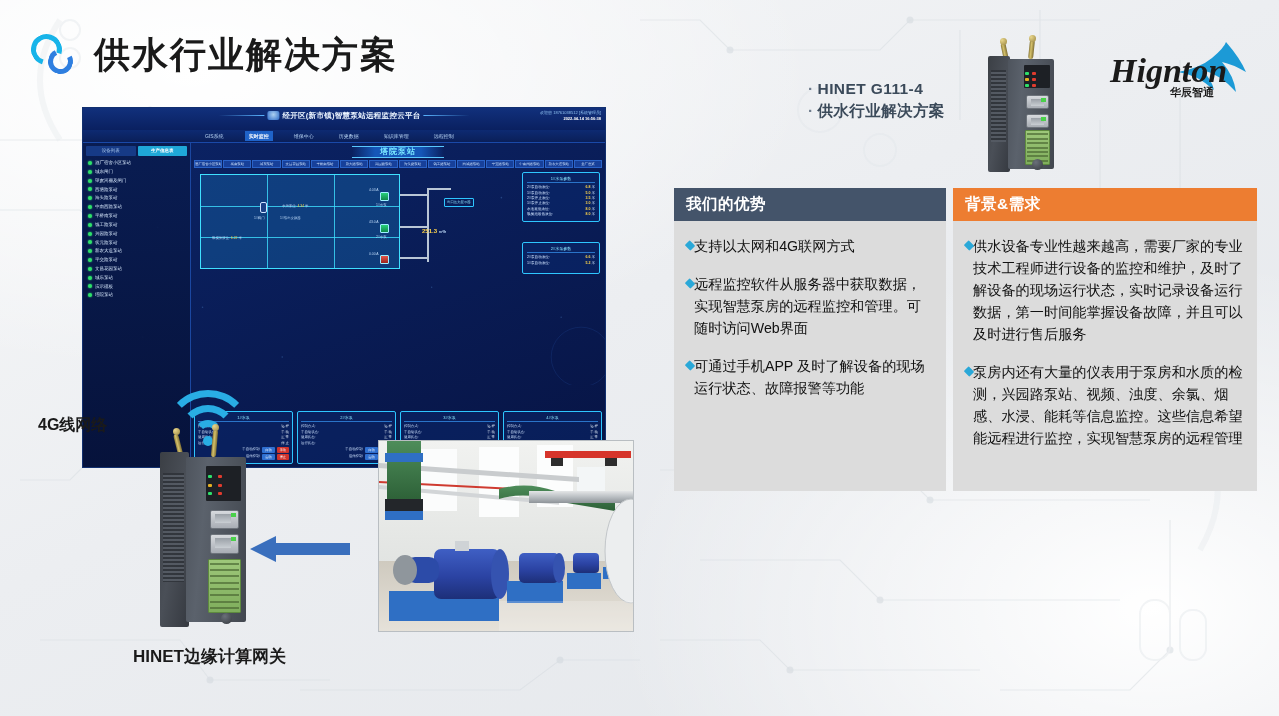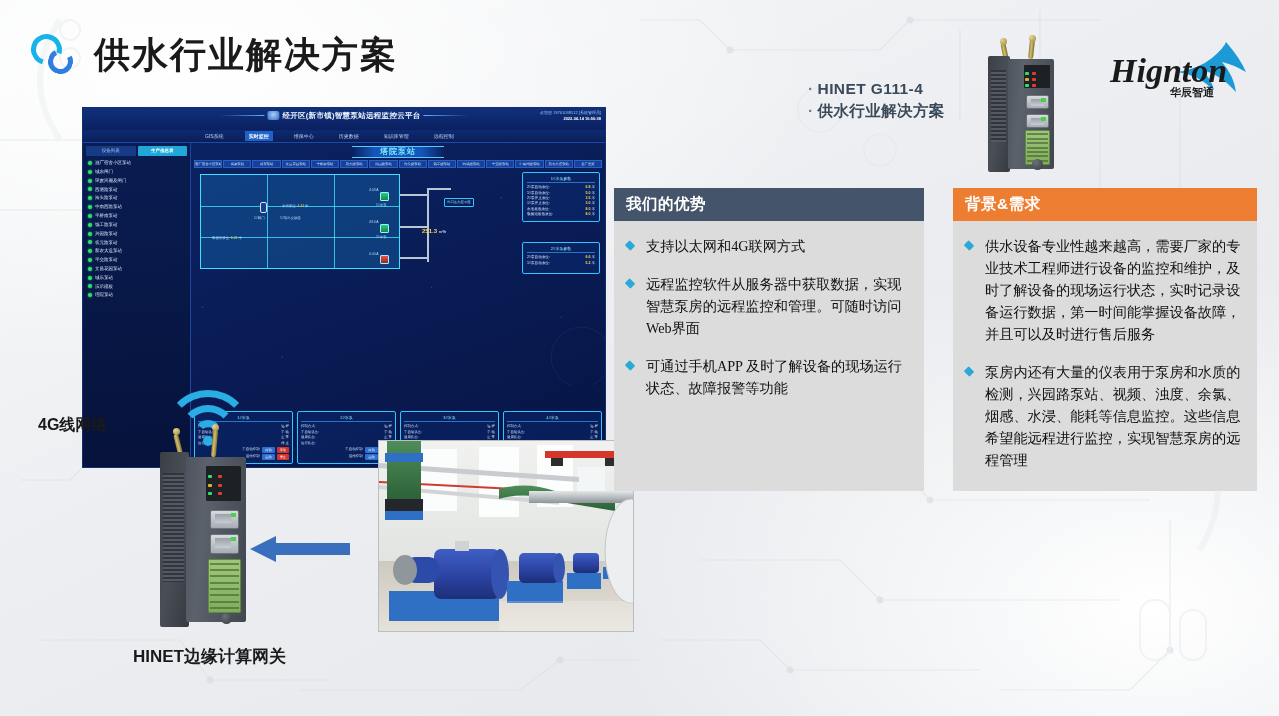--- a/index.html
+++ b/index.html
@@ -161,26 +161,26 @@
   #flow-arrow { position: absolute; left: 250px; top: 536px; width: 100px; height: 26px; z-index: 5; }
 
   
   #pumproom { position: absolute; left: 378px; top: 440px; width: 256px; height: 192px; z-index: 4;
     overflow: hidden; background: #cfd3d6; border: 1px solid #b9bec2; }
 
   
   .panel { position: absolute; z-index: 5; }
   .panel .panel-head { color: #fff; font-size: 15.5px; font-weight: bold; padding: 6px 12px; letter-spacing: .5px; }
   .panel .panel-body { background: #dcdcdc; padding: 14px 12px 12px 12px; }
-  .panel .bullet { display: flex; gap: 12px; margin-bottom: 16px; }
+  .panel .bullet { display: flex; gap: 0; margin-bottom: 16px; }
   .panel .bullet:last-child { margin-bottom: 0; }
   .panel .bullet .dia { flex: 0 0 8px; margin-top: 7px; width: 7px; height: 7px; background: #2aa8d8;
     transform: rotate(45deg); border-radius: 1px; }
   .panel .bullet .txt { font-size: 14.2px; line-height: 1.55; color: #111; }
-  #panel-advantages { left: 614px; top: 188px; width: 310px; font-family: Liberation Serif, serif; }
+  #panel-advantages { left: 674px; top: 188px; width: 272px; }
   #panel-advantages .panel-head { background: #44546a; }
   #panel-advantages .panel-body { height: 270px; }
   #panel-background { left: 953px; top: 188px; width: 304px; }
   #panel-background .panel-head { background: #ed7d31; }
   #panel-background .panel-body { height: 270px; }
 </style>
 </head>
 <body>
 
 <div id="bg-layer">

